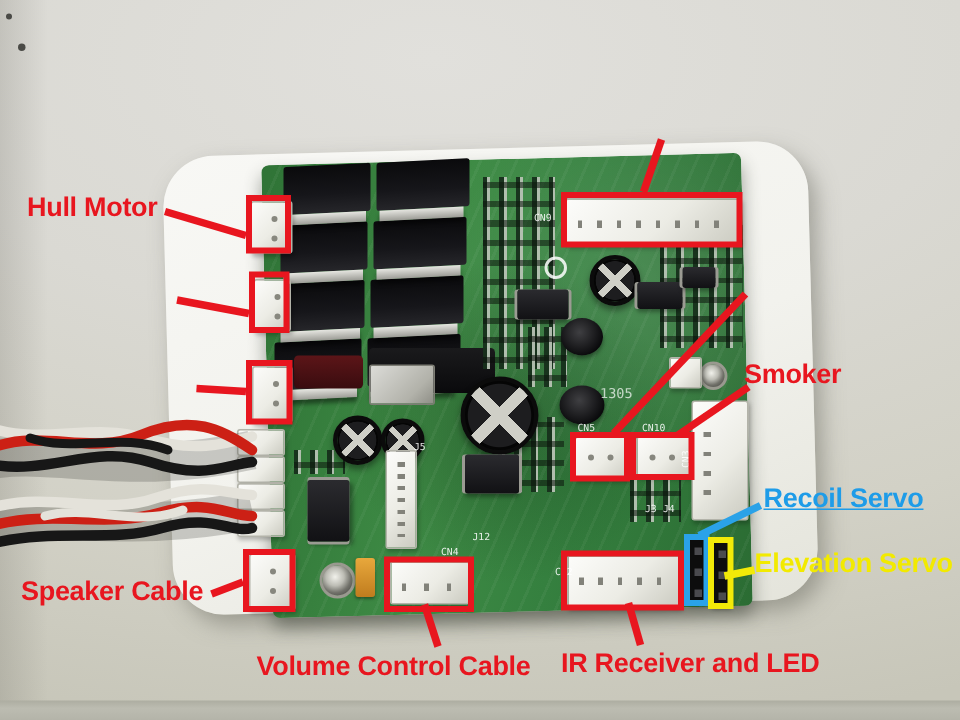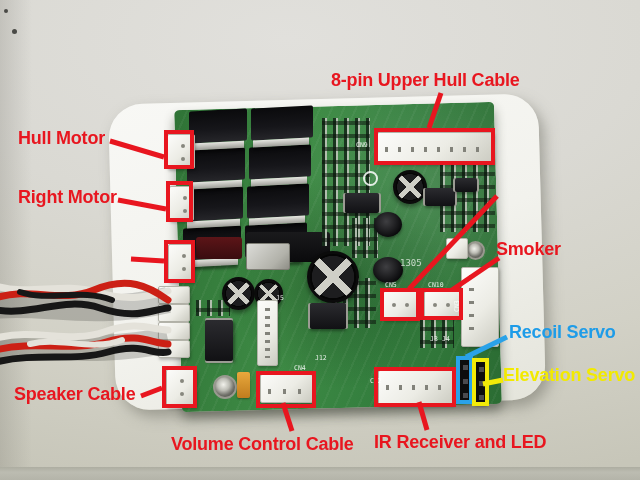--- a/index.html
+++ b/index.html
@@ -79,21 +79,21 @@
   .silk{position:absolute;font:6.5px "DejaVu Sans Mono",monospace;color:rgba(255,255,255,0.88);
     white-space:nowrap;letter-spacing:0;}
   .silk.rot{transform:rotate(-90deg);transform-origin:left top;}
   
   .hlbox{position:absolute;border:4px solid #e8161f;}
   .hlbox.blue{border-color:#2aa2e8;}
   .hlbox.yellow{border-color:#f2ea08;}
   svg.layer{position:absolute;left:0;top:0;width:640px;height:480px;pointer-events:none;}
   .lbl{position:absolute;font-weight:bold;font-size:18px;color:#e8161f;
     white-space:nowrap;letter-spacing:-0.2px;}
-  .lbl.blue{color:#1e9ce8;}
+  .lbl.blue{color:#1e9ce8;text-decoration:underline;}
   .lbl.yellow{color:#f2ea00;}
   .bottom-band{position:absolute;left:0;top:467px;width:640px;height:13px;
     background:linear-gradient(180deg,#adada1,#bcbcb1 40%,#b4b4a9);}
 </style>
 </head>
 <body>
 
 <div class="stage">
 
   <div class="speck" style="left:4px;top:9px;width:4px;height:4px;"></div>
@@ -215,23 +215,21 @@
     <line x1="131" y1="259" x2="164" y2="261" stroke="#e8161f" stroke-width="5"></line>
     <line x1="141" y1="396" x2="162" y2="388" stroke="#e8161f" stroke-width="5"></line>
     <line x1="283" y1="403" x2="292" y2="431" stroke="#e8161f" stroke-width="5"></line>
     <line x1="419" y1="402" x2="427" y2="430" stroke="#e8161f" stroke-width="5"></line>
     <line x1="497" y1="196" x2="409" y2="289" stroke="#e8161f" stroke-width="5"></line>
     <line x1="499" y1="258" x2="452" y2="290" stroke="#e8161f" stroke-width="5"></line>
     <line x1="507" y1="337" x2="466" y2="357" stroke="#2aa2e8" stroke-width="5"></line>
     <line x1="503" y1="380" x2="483" y2="384" stroke="#f2ea08" stroke-width="5"></line>
   </svg>
 
-  <div class="lbl" style="left:331px;top:70px;">8-pin Upper Hull Cable</div>
   <div class="lbl" style="left:18px;top:128px;">Hull Motor</div>
-  <div class="lbl" style="left:18px;top:187px;">Right Motor</div>
   <div class="lbl" style="left:171px;top:434px;">Volume Control Cable</div>
   <div class="lbl" style="left:14px;top:384px;">Speaker Cable</div>
   <div class="lbl" style="left:374px;top:432px;">IR Receiver and LED</div>
   <div class="lbl" style="left:496px;top:239px;">Smoker</div>
   <div class="lbl blue" style="left:509px;top:322px;">Recoil Servo</div>
   <div class="lbl yellow" style="left:503px;top:365px;">Elevation Servo</div>
 
   <div class="bottom-band"></div>
 </div>
 

